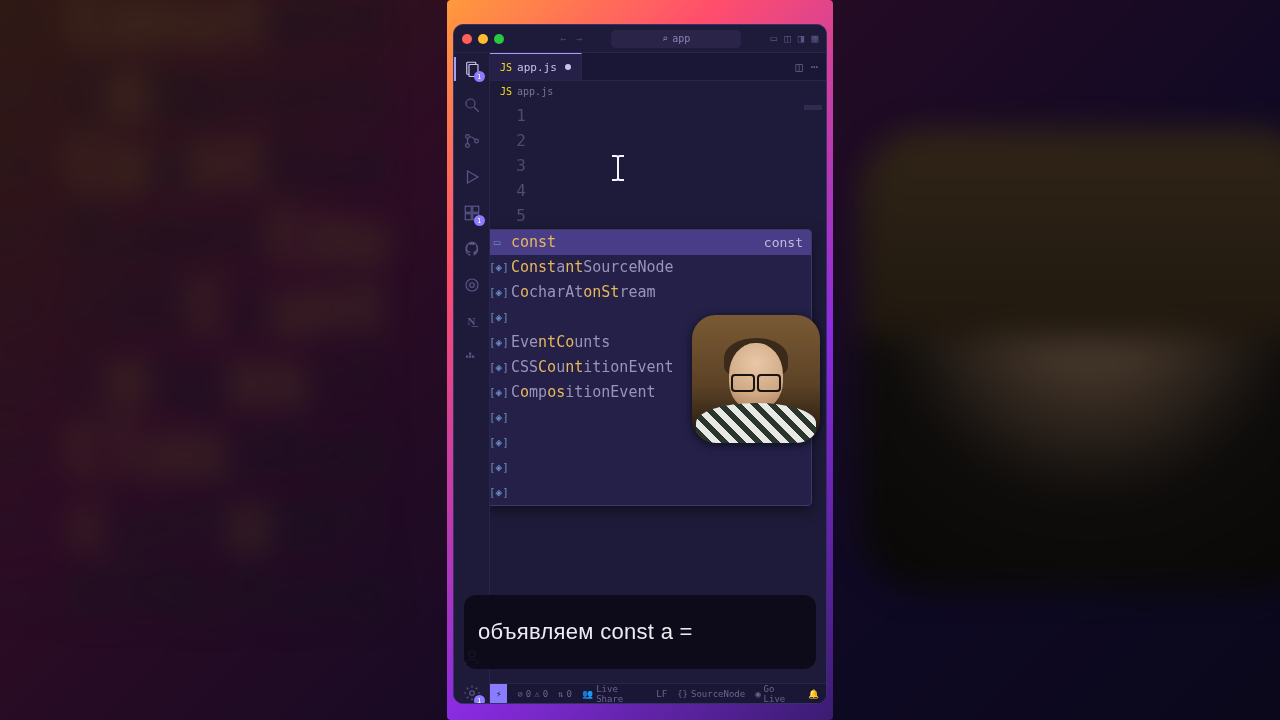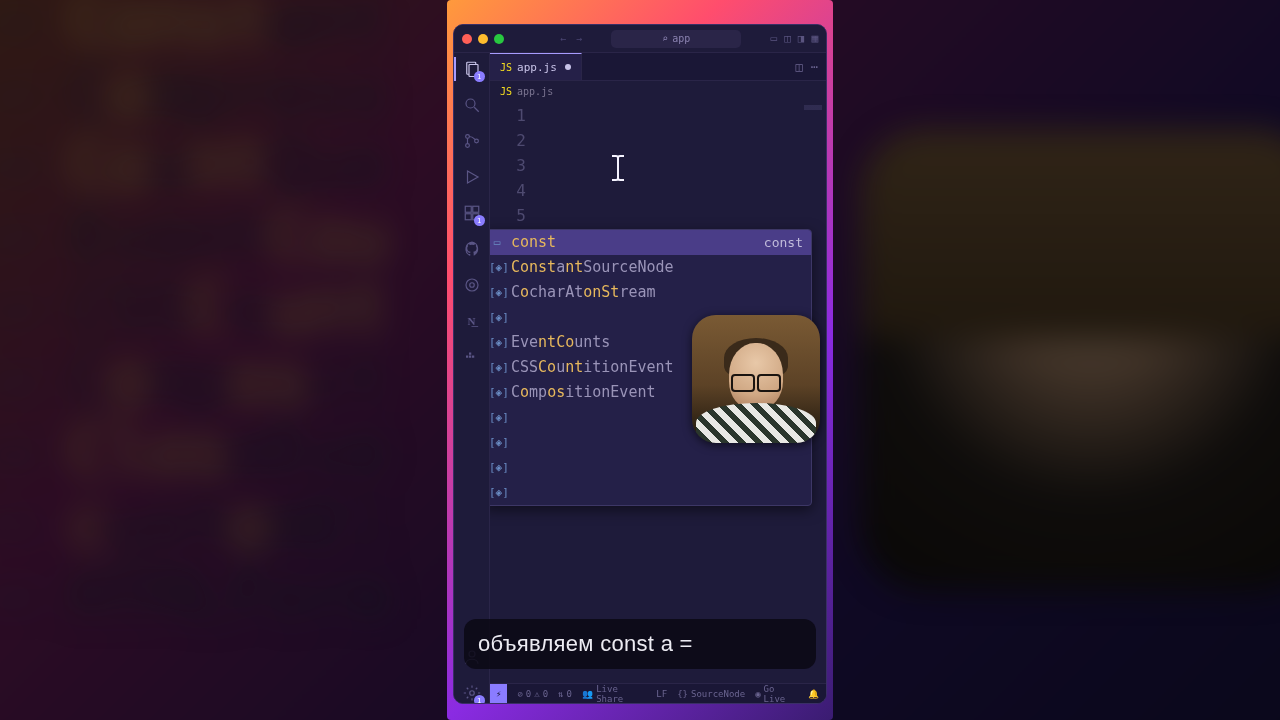--- a/index.html
+++ b/index.html
@@ -250,21 +250,21 @@
   .pip .shirt{position:absolute;bottom:0;left:50%;transform:translateX(-50%);width:120px;height:40px;border-radius:50% 50% 0 0;
     background:repeating-linear-gradient(45deg,#e8e8e4 0 6px,#2a362c 6px 12px);}
 
   
   .caption {
     position:absolute;
     left:10px; right:10px;
     bottom:34px;
     background:rgba(10,8,20,0.85);
     border-radius:12px;
-    padding:12px 14px;
+    padding:24px 14px;
     color:#ecebf2;
     font-size:22px;
     font-family:-apple-system,Segoe UI,sans-serif;
     z-index:40;
     letter-spacing:0.3px;
   }
 
   
   .statusbar {
     position:absolute;

